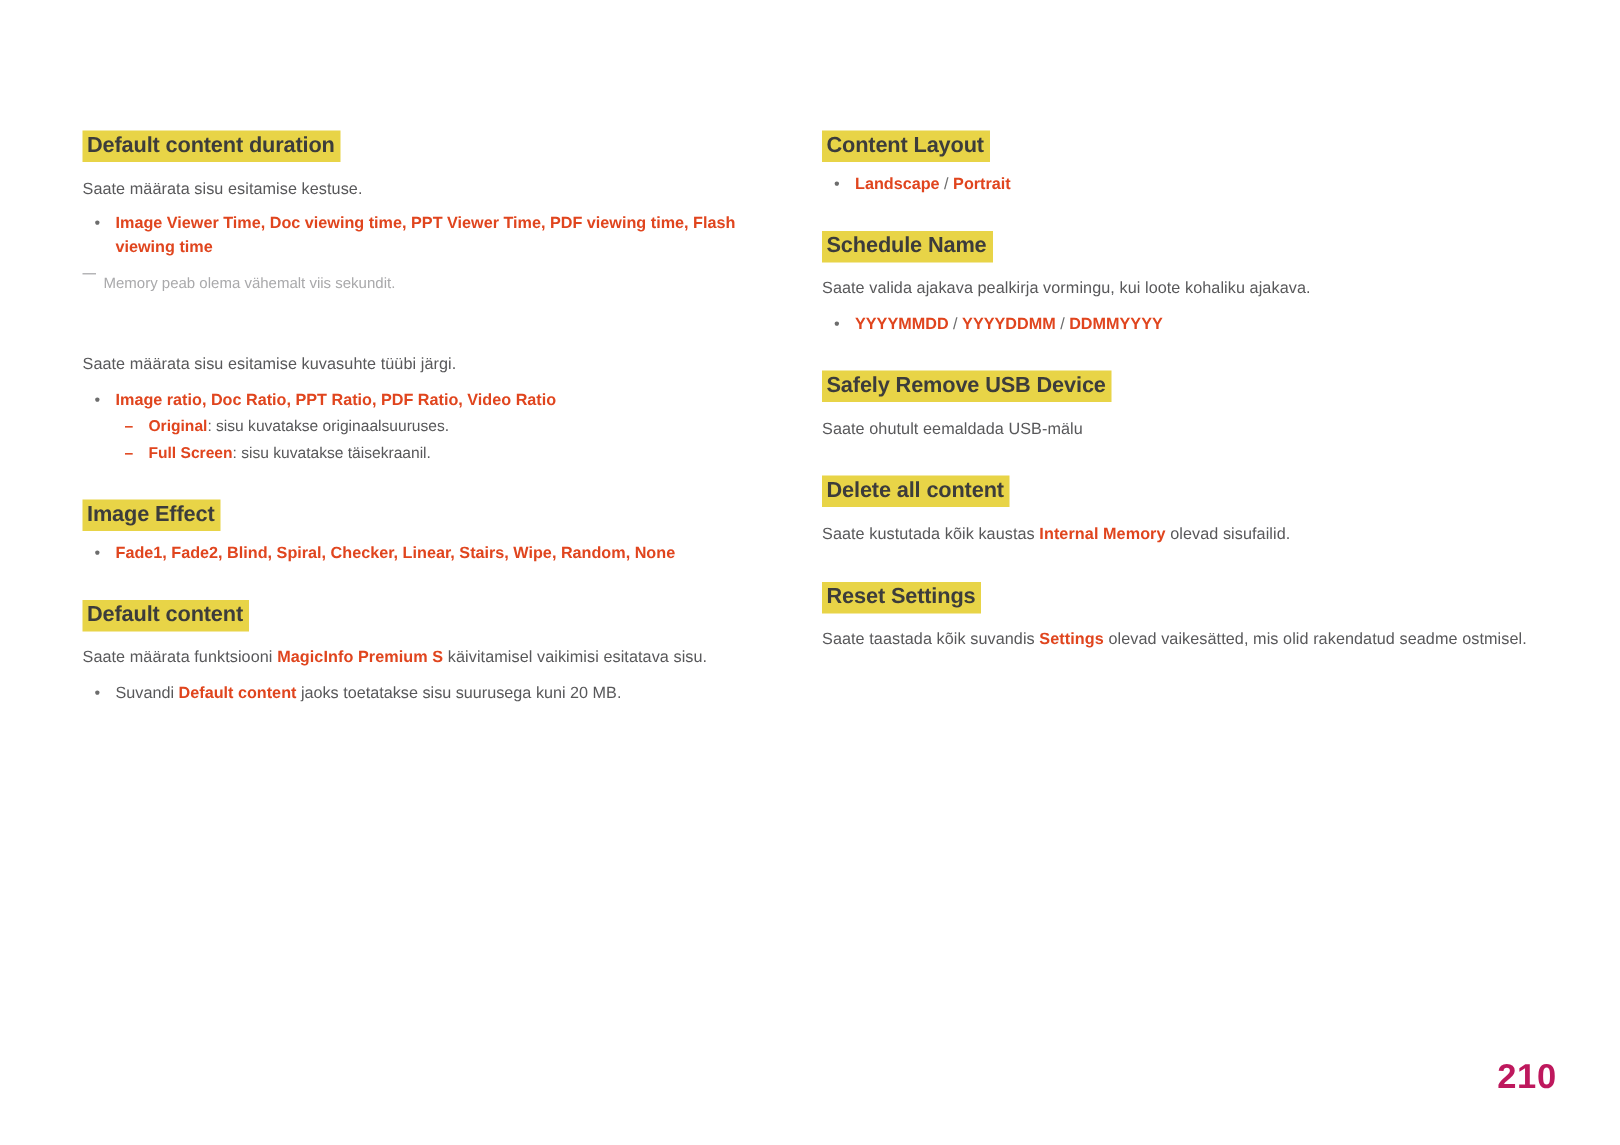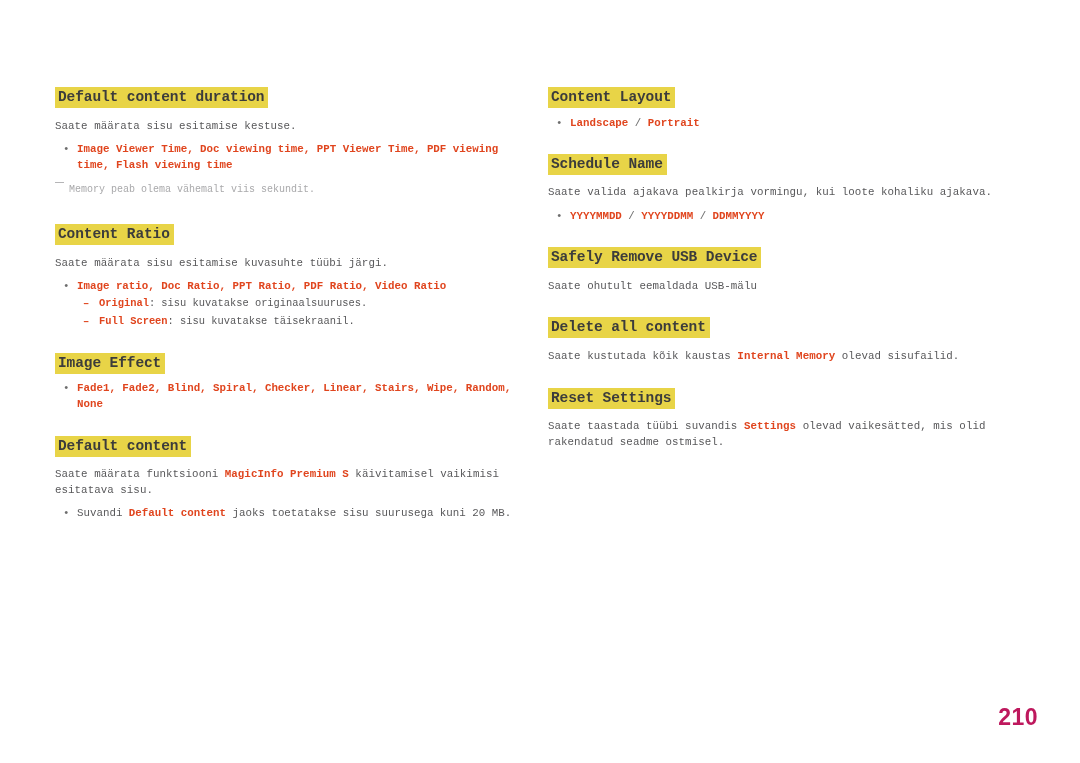--- a/index.html
+++ b/index.html
@@ -20,21 +20,20 @@
     inset: 0;
     background: #ffffff;
   }
   .columns {
     position: absolute;
     left: 0;
     top: 88px;
     width: 1080px;
     display: flex;
     align-items: flex-start;
-    font-family: Liberation Mono, monospace;
   }
   .col {
     box-sizing: border-box;
   }
   .col-left {
     width: 540px;
     padding-left: 55px;
     padding-right: 15px;
   }
   .col-right {
@@ -167,21 +166,20 @@
         </ul>
         <div class="note">
           <span class="note-dash"></span>
           <span>Memory peab olema vähemalt viis sekundit.</span>
         </div>
       </div>
 
       <div class="gap-lg"></div>
 
       <div class="section">
-        <h2 class="heading"><span class="hl">Content Ratio</span></h2>
         <p class="body">Saate määrata sisu esitamise kuvasuhte tüübi järgi.</p>
         <ul class="bullets">
           <li class="first">
             <span class="mark">•</span>
             <span class="red">Image ratio, Doc Ratio, PPT Ratio, PDF Ratio, Video Ratio</span>
             <ul class="sub">
               <li>
                 <span class="mark">–</span>
                 <span class="red">Original</span><span>: sisu kuvatakse originaalsuuruses.</span>
               </li>
@@ -257,21 +255,21 @@
 
       <div class="section">
         <h2 class="heading"><span class="hl">Delete all content</span></h2>
         <p class="body"><span>Saate kustutada kõik kaustas </span><span class="red">Internal Memory</span><span> olevad sisufailid.</span></p>
       </div>
 
       <div class="gap-md"></div>
 
       <div class="section">
         <h2 class="heading"><span class="hl">Reset Settings</span></h2>
-        <p class="body"><span>Saate taastada tüübi suvandis </span><span class="red">Settings</span><span> olevad vaikesätted, mis olid rakendatud seadme ostmisel.</span></p>
+        <p class="body"><span>Saate taastada kõik suvandis </span><span class="red">Settings</span><span> olevad vaikesätted, mis olid rakendatud seadme ostmisel.</span></p>
       </div>
 
     </div>
 
   </div>
 
   <div class="page-number">210</div>
 
 </div>
 

